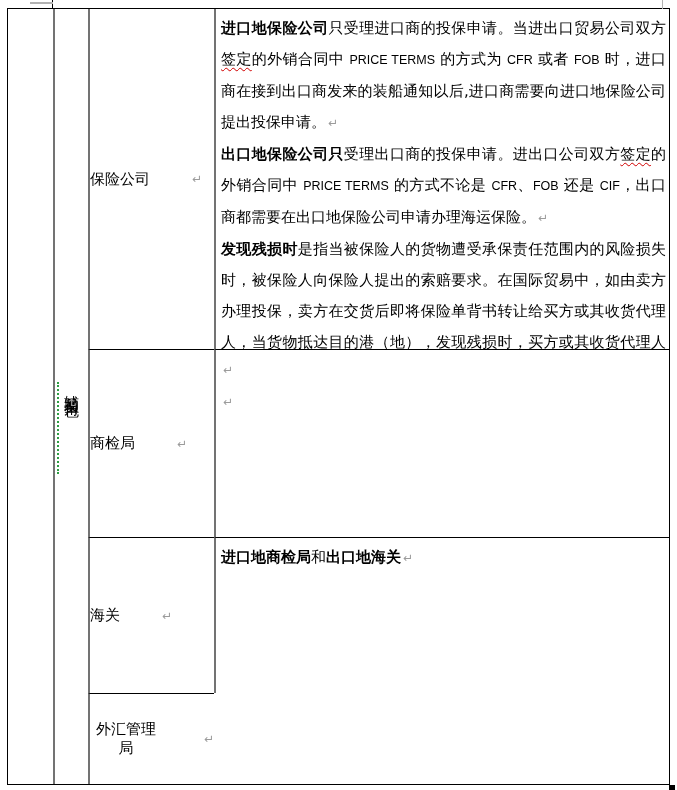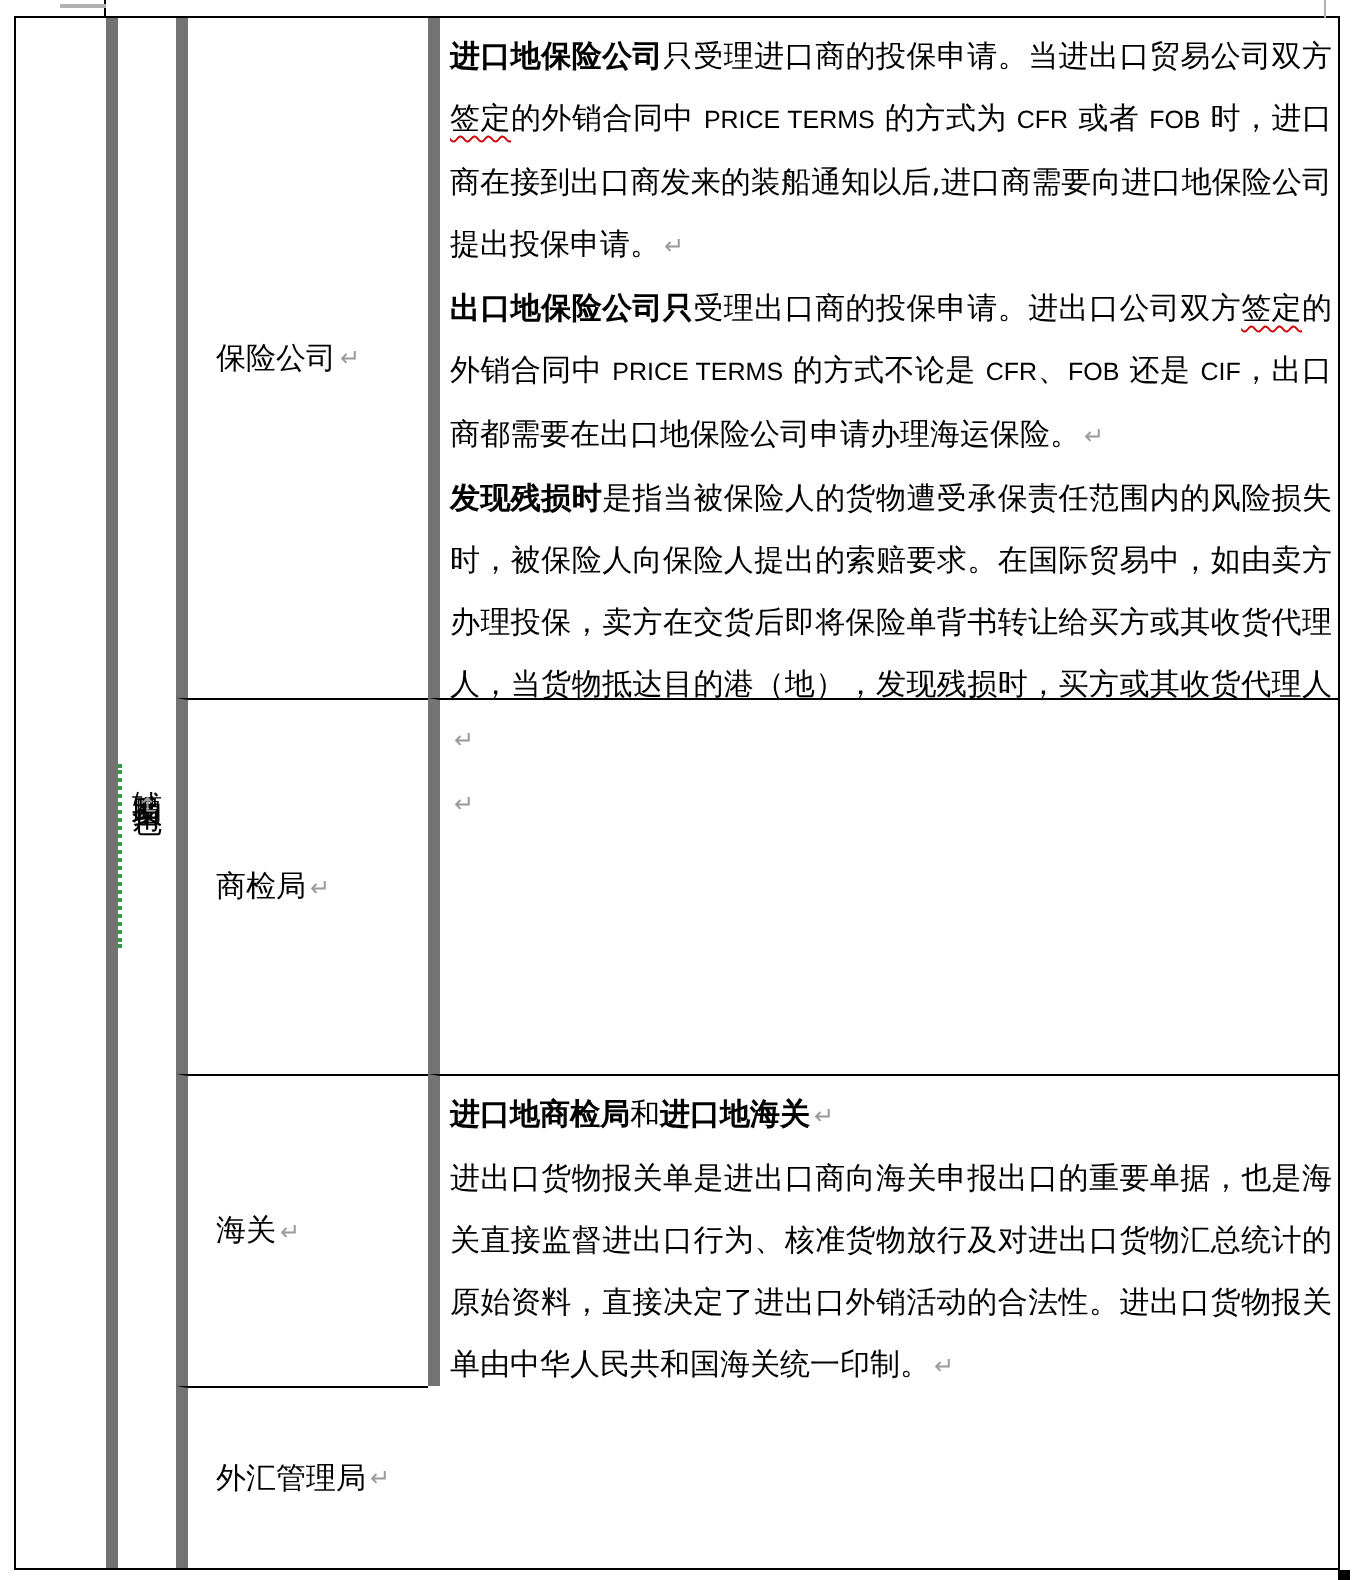--- a/index.html
+++ b/index.html
@@ -9,25 +9,25 @@
     -webkit-font-smoothing:none;
   }
   .tbl{
     position:absolute;left:7px;top:8px;width:663px;height:777px;
     border:1px solid #000;box-sizing:border-box;
     display:grid;
     grid-template-columns:45px 35px 126px 1fr;
     grid-template-rows:340px 188px 156px 1fr;
   }
   .cell{box-sizing:border-box;overflow:hidden;}
-  .bl{border-left:6px solid #737373;}
+  .bl{border-left:2px solid #737373;}
   .bt{border-top:1px solid #000;}
   .c-empty{grid-column:1;grid-row:1/5;}
   .c-vert{grid-column:2;grid-row:1/5;display:flex;align-items:center;justify-content:center;position:relative;}
-  .c-label{grid-column:3;display:flex;align-items:center;padding-left:14px;font-size:15px;}
+  .c-label{grid-column:3;display:flex;align-items:center;padding-left:0;font-size:15px;gap:40px;}
   .c-content{grid-column:4;padding:4px 3px 0 5px;font-size:15px;line-height:31px;text-align:justify;text-justify:inter-character;}
   .r1{grid-row:1;} .r2{grid-row:2;} .r3{grid-row:3;} .r4{grid-row:4;text-align:center;}
   .para{min-height:31px;}
   .b{font-weight:bold;}
   .latin{font-family:"Liberation Sans",sans-serif;font-size:12.5px;}
   .mark{color:#9b9b9b;font-size:12px;padding-left:2px;font-family:"DejaVu Sans",sans-serif;}
   .sq-red{text-decoration:underline;text-decoration-style:wavy;text-decoration-color:#d00000;text-decoration-thickness:1px;text-underline-offset:3px;}
   .sq-green{text-decoration:underline;text-decoration-style:wavy;text-decoration-color:#63a56b;text-decoration-thickness:1px;text-underline-offset:3px;}
   .vwrap{position:relative;}
   .vtext{writing-mode:vertical-rl;text-orientation:upright;font-size:15px;letter-spacing:2px;line-height:16px;}
@@ -69,22 +69,21 @@
   <div class="cell c-content bl bt r2">
       <div class="para"><span class="mark">↵</span></div>
       <div class="para"><span class="mark">↵</span></div>
     </div>
 
   <div class="cell c-label bl bt r3">
       <span>海关</span>
       <span class="mark">↵</span>
     </div>
   <div class="cell c-content bl bt r3">
-      <div class="para"><span class="b">进口地商检局</span><span>和</span><span class="b">进口地海关</span><span class="mark">↵</span></div>
-      <div class="para"><span>进出口货物报关单是进出口商向海关申报出口的重要单据，也是海关直接监督进出口行为、核准货物放行及对进出口货物汇总统计的原始资料，直接决定了进出口外销活动的合法性。进出口货物报关单由中华人民共和国海关统一印制。</span><span class="mark">↵</span></div>
+      <div class="para"><span class="b">进口地商检局</span><span>和</span><span class="b">出口地海关</span><span class="mark">↵</span></div>
     </div>
 
   <div class="cell c-label bl bt r4">
       <span>外汇管理局</span>
       <span class="mark">↵</span>
     </div>
 </div>
 
 <div class="stub-black"></div>
 <div class="stub-gray-h"></div>

